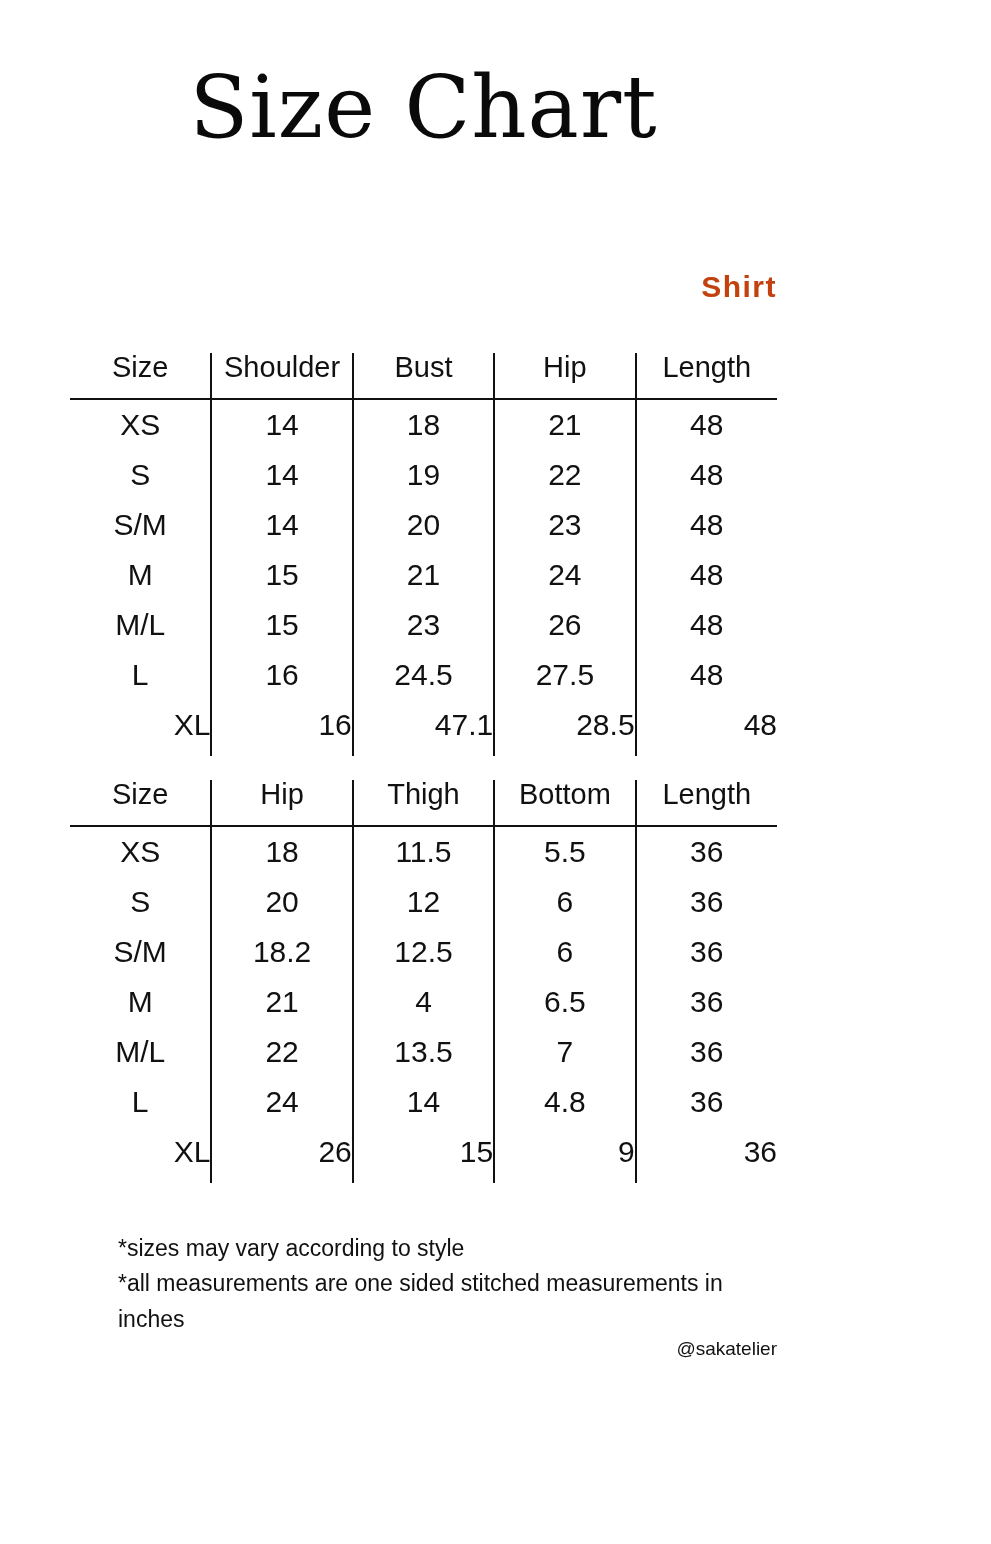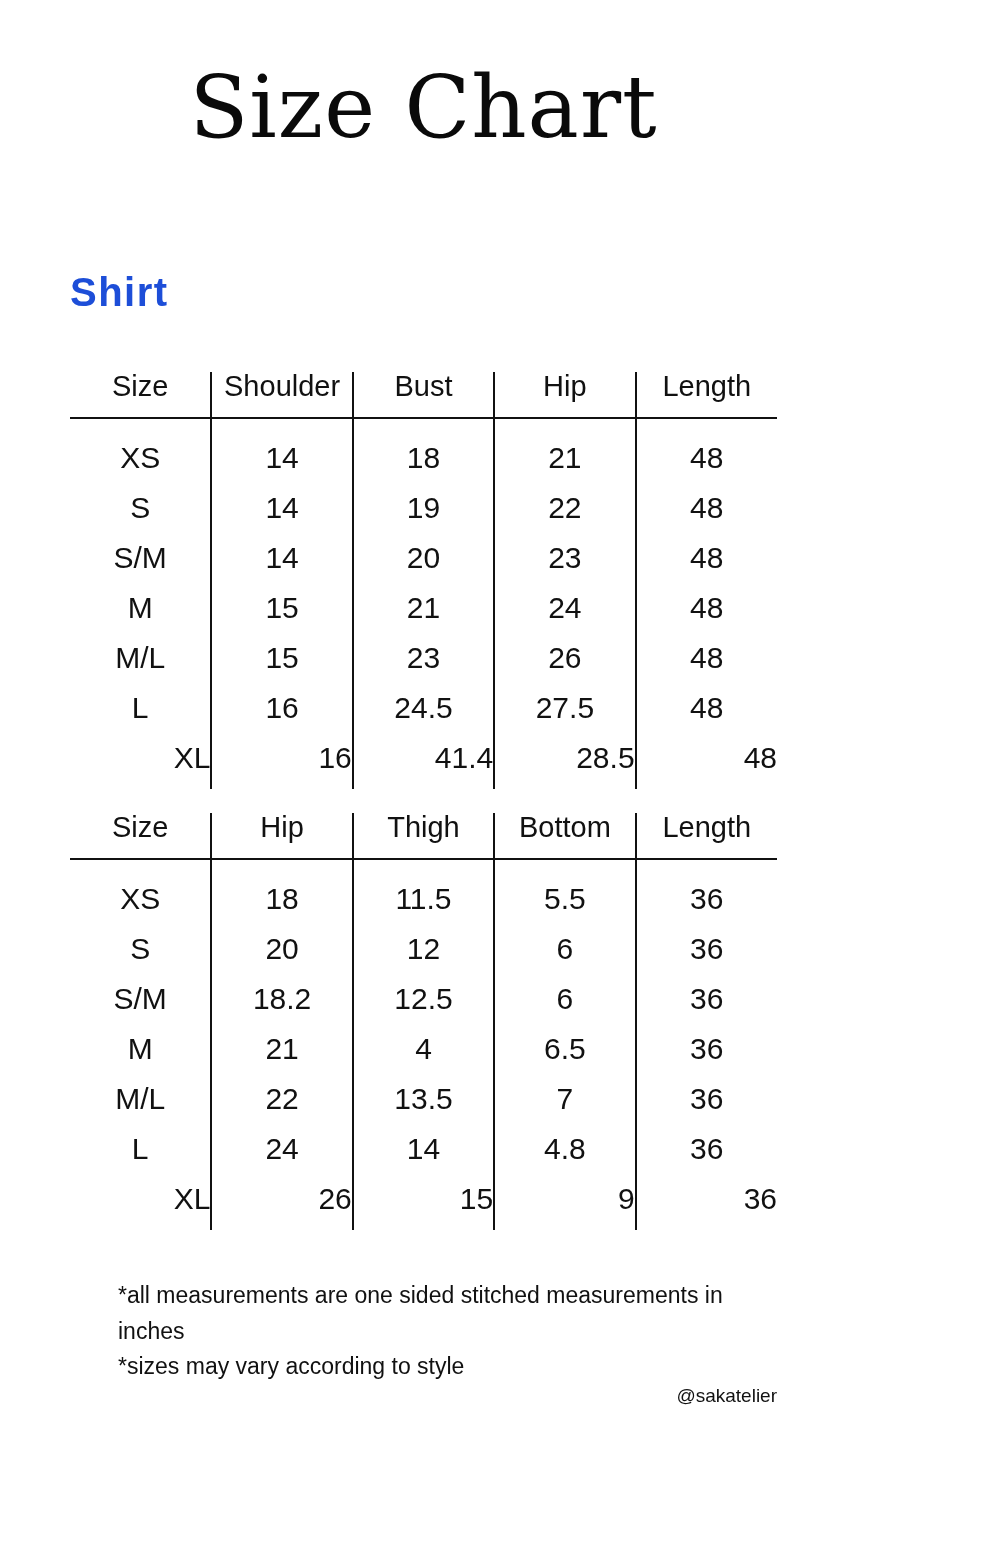--- a/index.html
+++ b/index.html
@@ -27,25 +27,25 @@
     font-family: "DejaVu Serif", "Liberation Serif", serif;
     font-size: 86px;
     font-weight: 400;
     text-align: center;
     letter-spacing: 1px;
     margin-top: 62px;
     line-height: 1.05;
     color: #0a0a0a;
   }
   .section-title {
-    text-align: left;
-    font-size: 40px;
+    text-align: right;
+    font-size: 30px;
     font-weight: 600;
     letter-spacing: 1.5px;
-    color: #1d4ed8;
+    color: #c2410c;
   }
   .shirt-title { margin-top: 60px; }
   .pants-title { margin-top: 62px; }
 
   table.size-table {
     border-collapse: collapse;
     width: 100%;
     max-width: 745px;
     margin: 24px auto 0 auto;
     table-layout: fixed;
@@ -70,21 +70,21 @@
   }
   
   table.size-table th:not(:last-child),
   table.size-table td:not(:last-child) {
     border-right: 2.5px solid #111;
   }
   table.size-table thead th:first-child,
   table.size-table tbody td:first-child { border-left: none; }
 
   
-  table.size-table tbody tr:first-child td { padding-top: 14px; }
+  table.size-table tbody tr:first-child td { }
   table.size-table tbody tr:last-child td { padding-bottom: 6px; text-align: right; }
 
   .notes {
     margin-top: 48px;
     margin-left: 48px;
     font-size: 23px;
     line-height: 1.55;
     color: #111;
   }
   .handle {
@@ -151,21 +151,21 @@
       <tr>
         <td>L</td>
         <td>16</td>
         <td>24.5</td>
         <td>27.5</td>
         <td>48</td>
       </tr>
       <tr>
         <td>XL</td>
         <td>16</td>
-        <td>41.4</td>
+        <td>47.1</td>
         <td>28.5</td>
         <td>48</td>
       </tr>
     </tbody>
   </table>
 
 
   <table class="size-table">
     <thead>
       <tr>
@@ -223,19 +223,19 @@
         <td>XL</td>
         <td>26</td>
         <td>15</td>
         <td>9</td>
         <td>36</td>
       </tr>
     </tbody>
   </table>
 
   <div class="notes">
+    <div>*sizes may vary according to style</div>
     <div>*all measurements are one sided stitched measurements in inches</div>
-    <div>*sizes may vary according to style</div>
   </div>
 
   <div class="handle">@sakatelier</div>
 
 </div>
 
 </body></html>

